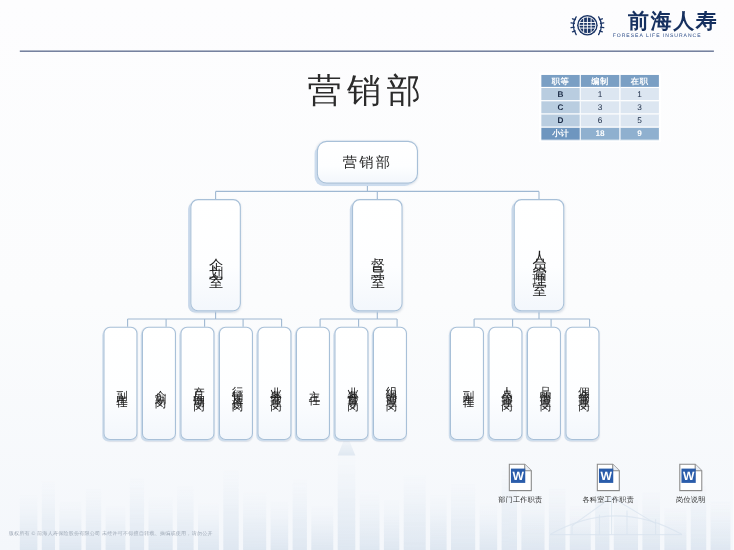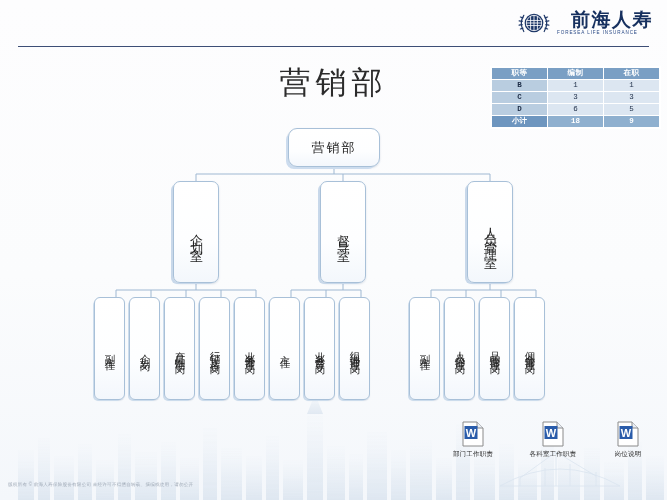--- a/index.html
+++ b/index.html
@@ -52,23 +52,22 @@
     position:absolute; left:491px; top:67px;
     border-collapse:collapse;
     font-family:"Liberation Sans","DejaVu Sans",sans-serif;
     font-size:7.5px;
     box-shadow:0 0 0 1px #ffffff;
   }
   .stat-table th, .stat-table td {
     border:1px solid #ffffff;
     text-align:center;
     padding:0;
-    width:56px; height:11px;
+    width:36px; height:11px;
     line-height:11px;
-    font-family:Liberation Mono, monospace;
   }
   .stat-table th {
     background:#7a9fc4; color:#ffffff; font-weight:700; letter-spacing:.5px;
   }
   .stat-table td { background:#dce6f1; color:#1c2c46; }
   .stat-table td.lab { background:#b9cde0; font-weight:700; }
   .stat-table tr.total td { background:#8fb0cf; color:#ffffff; font-weight:700; }
   .stat-table tr.total td.lab { background:#6e96bf; }
 
   

